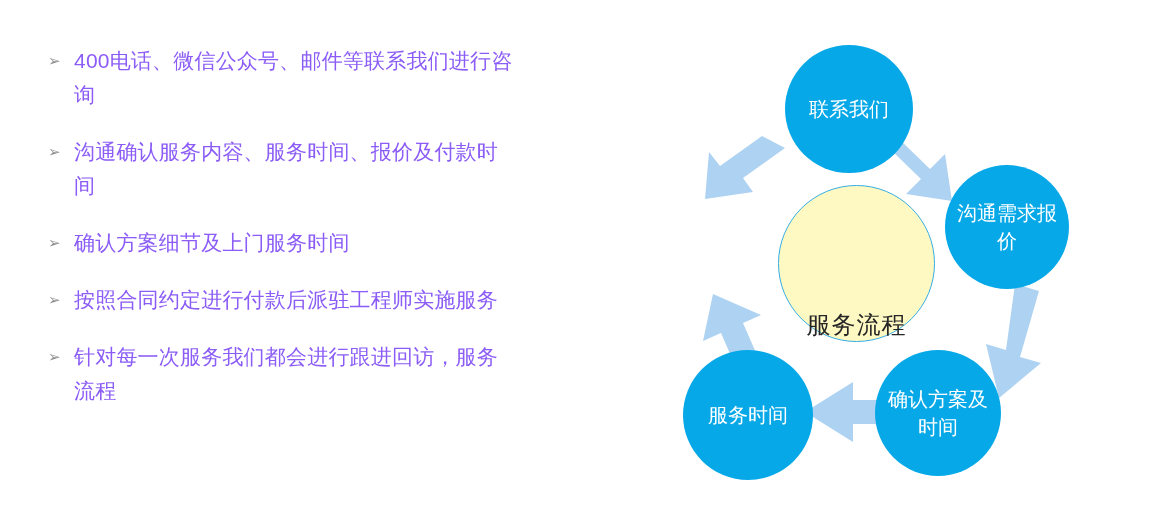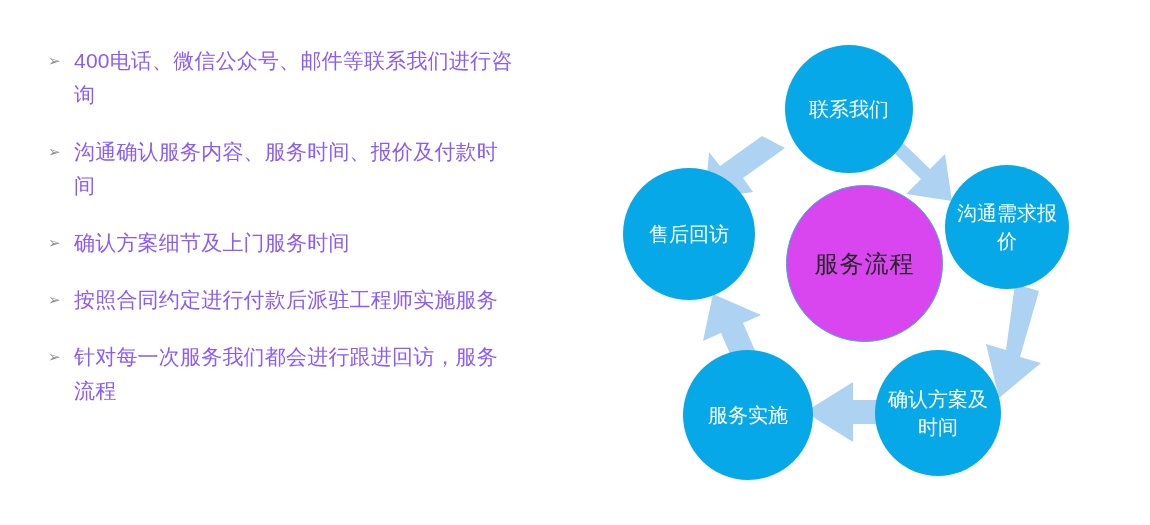--- a/index.html
+++ b/index.html
@@ -75,29 +75,29 @@
     box-sizing: border-box;
   }
   .node-label {
     display: block;
     width: 100%;
     padding: 0 6px;
     box-sizing: border-box;
   }
   #hub-circle {
     position: absolute;
-    left: 186px;
+    left: 178px;
     top: 165px;
     width: 157px;
     height: 157px;
     border-radius: 50%;
-    background: #d946ef;
+    background: #fef9c3;
     border: 1.4px solid #35aee4;
     display: flex;
-    align-items: center;
+    align-items: flex-end;
     justify-content: center;
     box-sizing: border-box;
   }
   #hub-label {
     color: #262626;
     font-size: 24px;
     letter-spacing: 1px;
     font-weight: 400;
   }
 </style>
@@ -160,22 +160,19 @@
 
     <div class="node-circle" style="left:185px; top:25px; width:128px; height:128px;">
       <span class="node-label">联系我们</span>
     </div>
 
     <div class="node-circle" style="left:275px; top:330px; width:126px; height:126px;">
       <span class="node-label">确认方案及时间</span>
     </div>
 
     <div class="node-circle" style="left:83px; top:330px; width:130px; height:130px;">
-      <span class="node-label">服务实施</span>
+      <span class="node-label">服务时间</span>
     </div>
 
-    <div class="node-circle" style="left:23px; top:148px; width:132px; height:132px;">
-      <span class="node-label">售后回访</span>
-    </div>
 
   </div>
 
 </div>
 
 </body></html>

